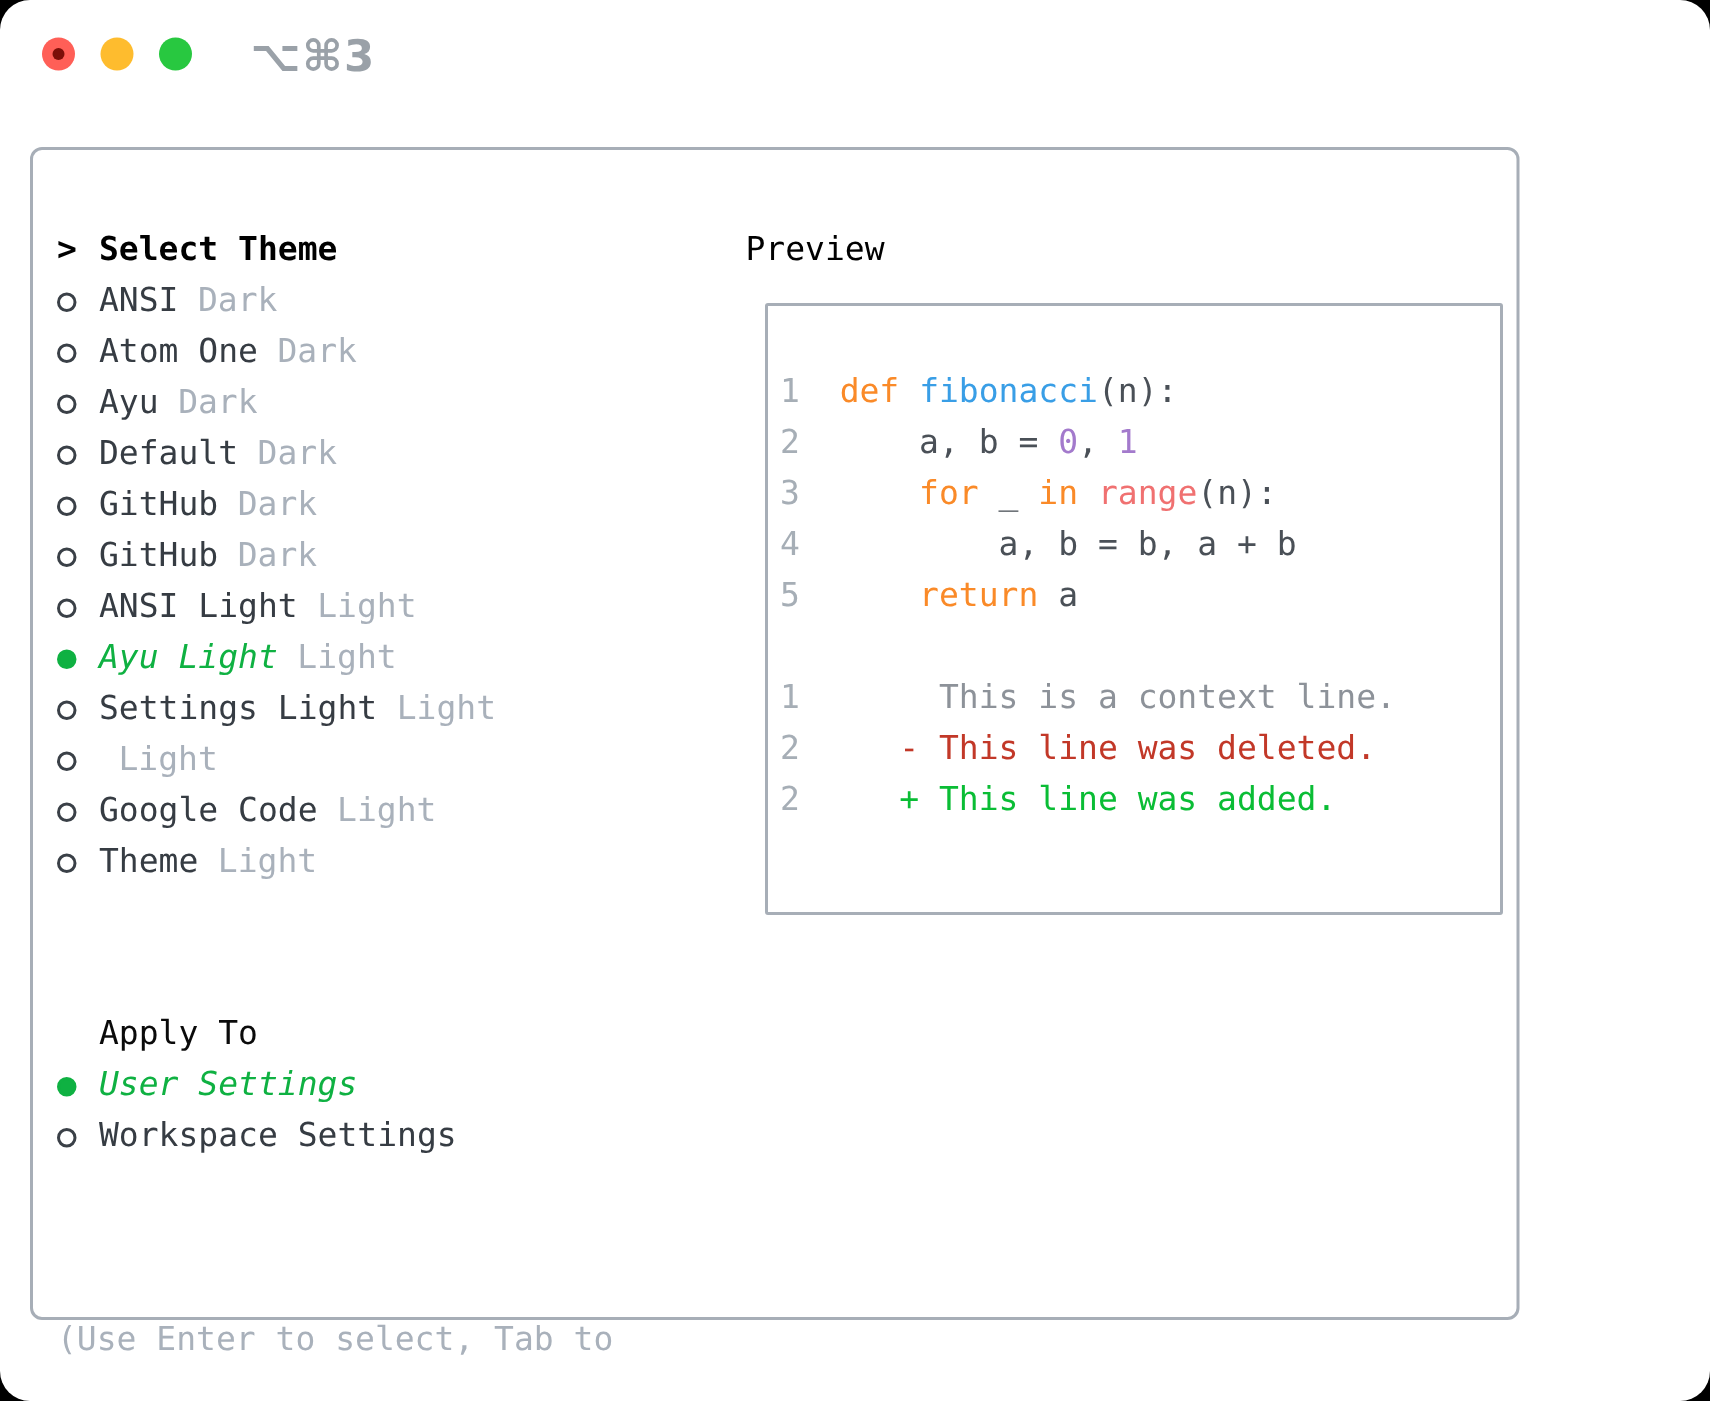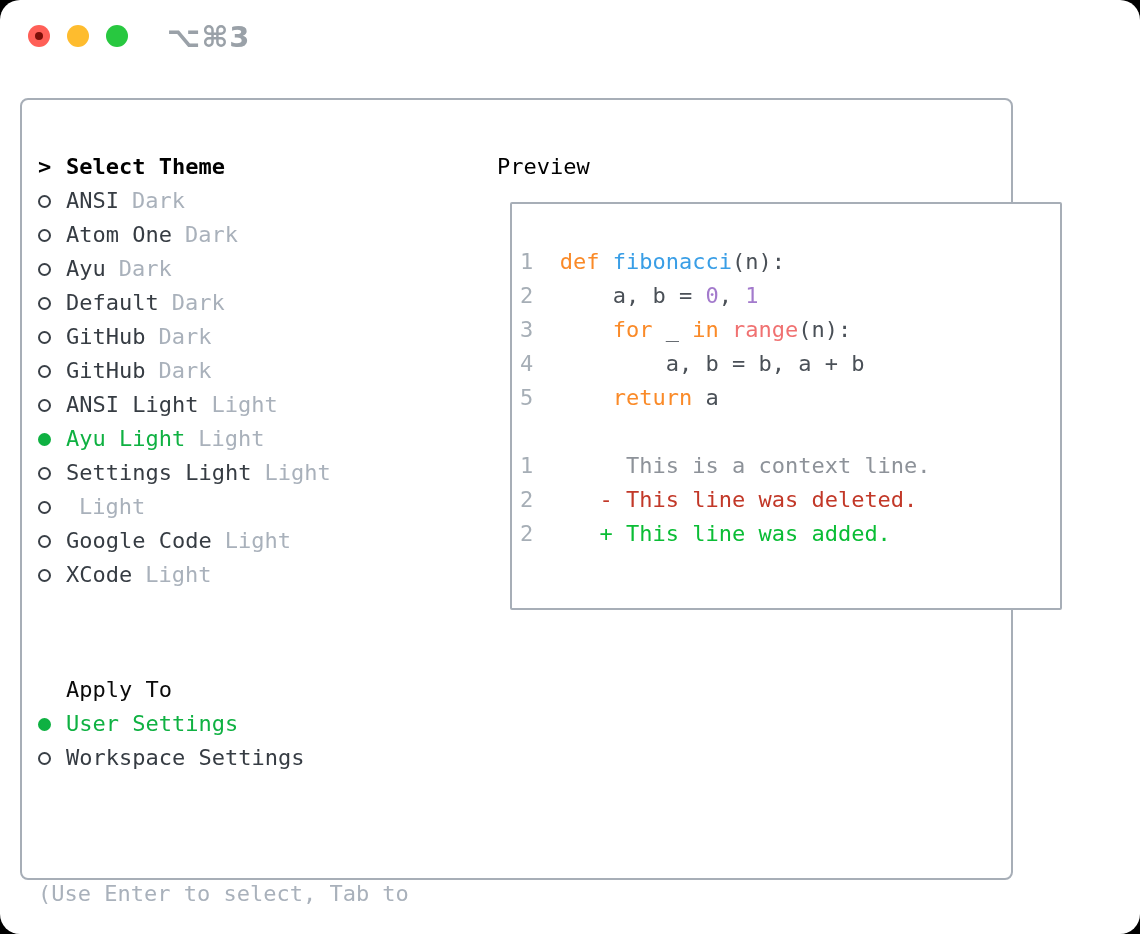--- a/index.html
+++ b/index.html
@@ -38,29 +38,29 @@
     border:2px solid var(--panel_border);border-radius:8px;background:var(--window_bg);
   }
   .leftcol{position:absolute;left:16px;top:50px;}
   .row{height:34px;line-height:34px;display:flex;align-items:center;font-size:22px;white-space:pre;}
   .row.header{font-weight:bold;color:#000;}
   .prompt{display:inline-block;width:28px;}
   .marker{display:inline-flex;width:28px;align-items:center;}
   .ring{width:13px;height:13px;border:2px solid #3a4047;border-radius:50%;}
   .ring.sel{background:var(--accent_green);border-color:var(--accent_green);}
   .name{color:var(--menu_text);}
-  .name.green{color:var(--accent_green);}
+  .name.green{color:var(--accent_green);font-style:italic;}
   .tag{color:var(--muted_gray);margin-left:13px;text-align:center;}
   .apply-header{color:#0a0a0a;margin-left:28px;margin-top:47px;}
   .spacer{height:34px;}
   .help{color:var(--help_gray);font-size:22px;line-height:34px;white-space:pre;}
   
   .preview-header{position:absolute;left:475px;top:50px;height:34px;line-height:34px;font-size:22px;font-weight:normal;color:#000;}
   .preview-box{
-    position:absolute;left:488px;top:102px;width:552px;height:408px;
+    position:absolute;left:488px;top:102px;width:492px;height:408px;
     border:2px solid var(--panel_border);border-radius:2px;background:var(--window_bg);
     padding:7px 0 0 8px;overflow:hidden;
   }
   .code-row{height:34px;line-height:34px;font-size:22px;white-space:pre;}
   .lnum{color:var(--line_number_gray);}
   .tok-plain{color:var(--code_plain);}
   .tok-kw{color:var(--keyword_orange);}
   .tok-fn{color:var(--function_blue);}
   .tok-call{color:var(--builtin_coral);}
   .tok-num{color:var(--number_purple);}
@@ -91,21 +91,21 @@
           <div class="row item"><span class="marker"><span class="ring"></span></span><span class="name">Atom One</span><span class="tag">Dark</span></div>
           <div class="row item"><span class="marker"><span class="ring"></span></span><span class="name">Ayu</span><span class="tag">Dark</span></div>
           <div class="row item"><span class="marker"><span class="ring"></span></span><span class="name">Default</span><span class="tag">Dark</span></div>
           <div class="row item"><span class="marker"><span class="ring"></span></span><span class="name">GitHub</span><span class="tag">Dark</span></div>
           <div class="row item"><span class="marker"><span class="ring"></span></span><span class="name">GitHub</span><span class="tag">Dark</span></div>
           <div class="row item"><span class="marker"><span class="ring"></span></span><span class="name">ANSI Light</span><span class="tag">Light</span></div>
           <div class="row item"><span class="marker"><span class="ring sel"></span></span><span class="name green">Ayu Light</span><span class="tag">Light</span></div>
           <div class="row item"><span class="marker"><span class="ring"></span></span><span class="name">Settings Light</span><span class="tag">Light</span></div>
           <div class="row item"><span class="marker"><span class="ring"></span></span><span class="tag">Light</span></div>
           <div class="row item"><span class="marker"><span class="ring"></span></span><span class="name">Google Code</span><span class="tag">Light</span></div>
-          <div class="row item"><span class="marker"><span class="ring"></span></span><span class="name">XCode</span><span class="tag">Light</span></div>
+          <div class="row item"><span class="marker"><span class="ring"></span></span><span class="name">Theme</span><span class="tag">Light</span></div>
         </div>
       <div class="spacer"></div>
       <div class="row apply-header">Apply To</div>
       <div id="apply-list">
           <div class="row item"><span class="marker"><span class="ring sel"></span></span><span class="name green">User Settings</span></div>
           <div class="row item"><span class="marker"><span class="ring"></span></span><span class="name">Workspace Settings</span></div>
         </div>
       <div class="spacer"></div>
       <div class="help">
         <div>(Use Enter to select, Tab to</div>

